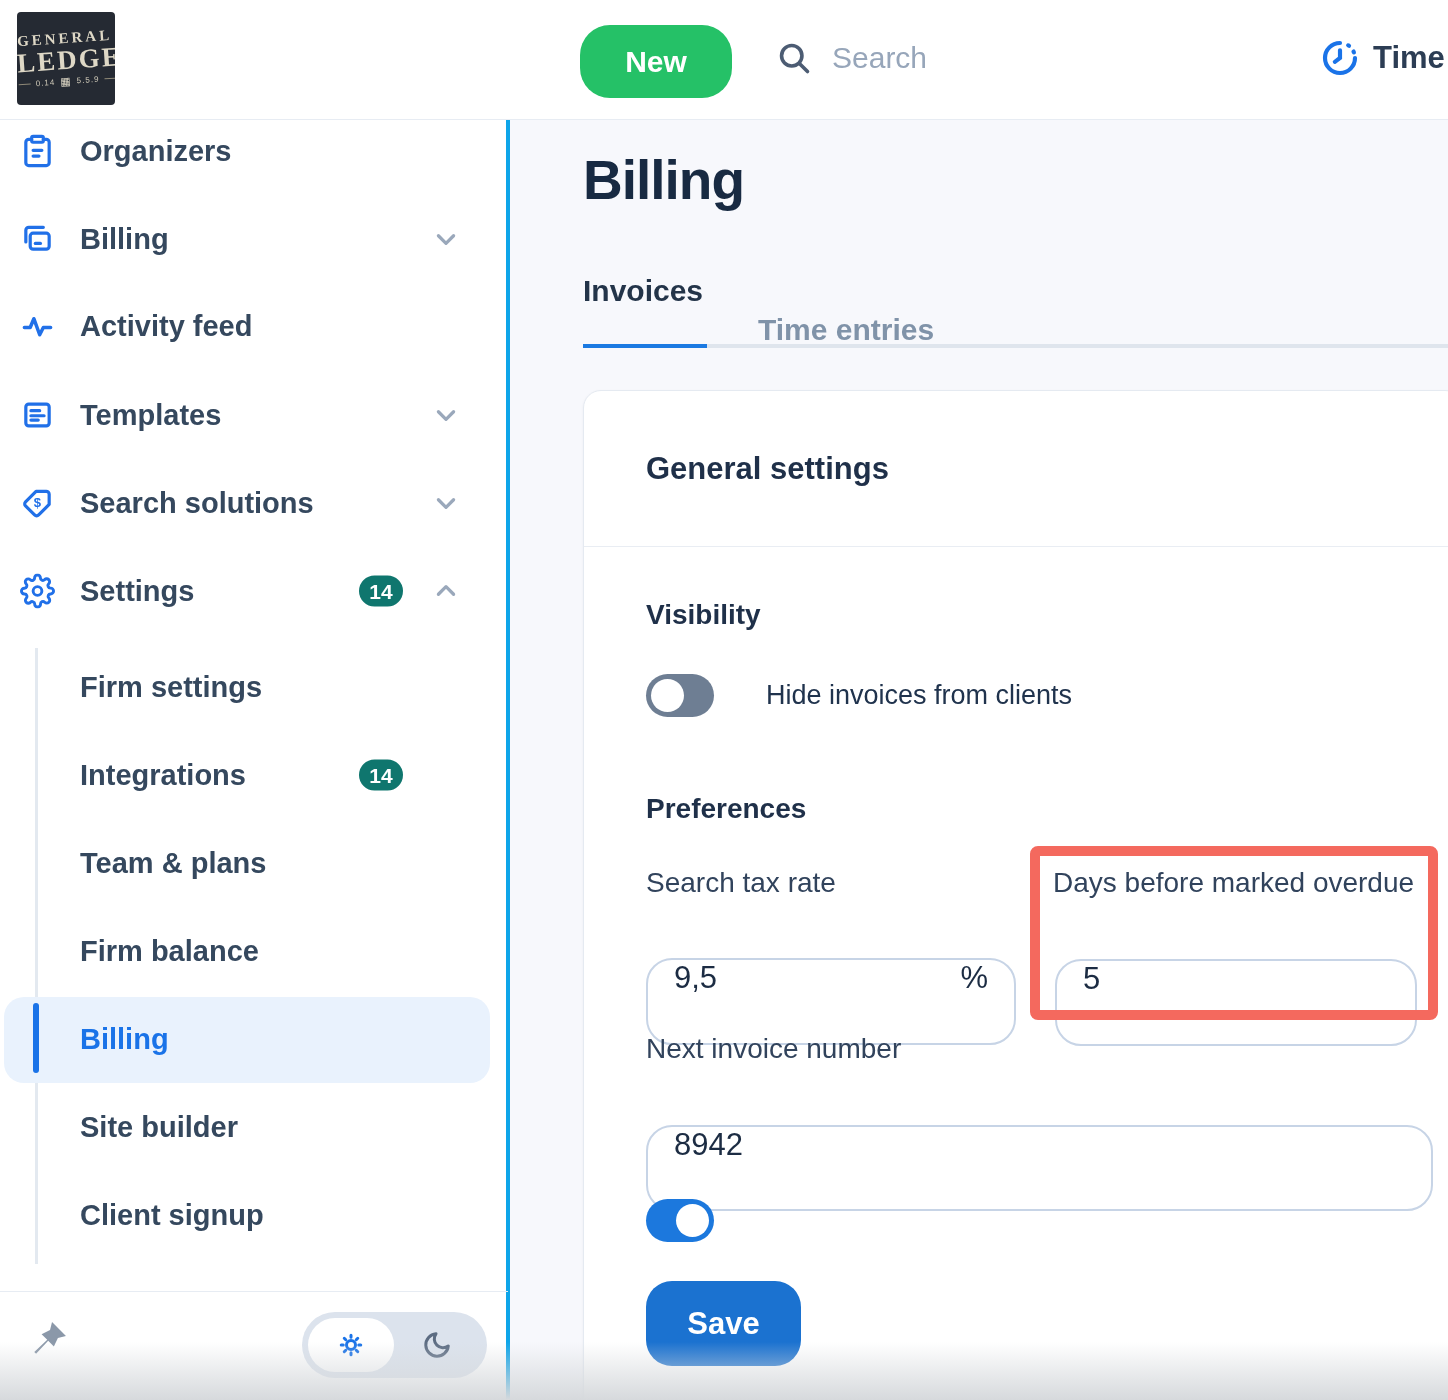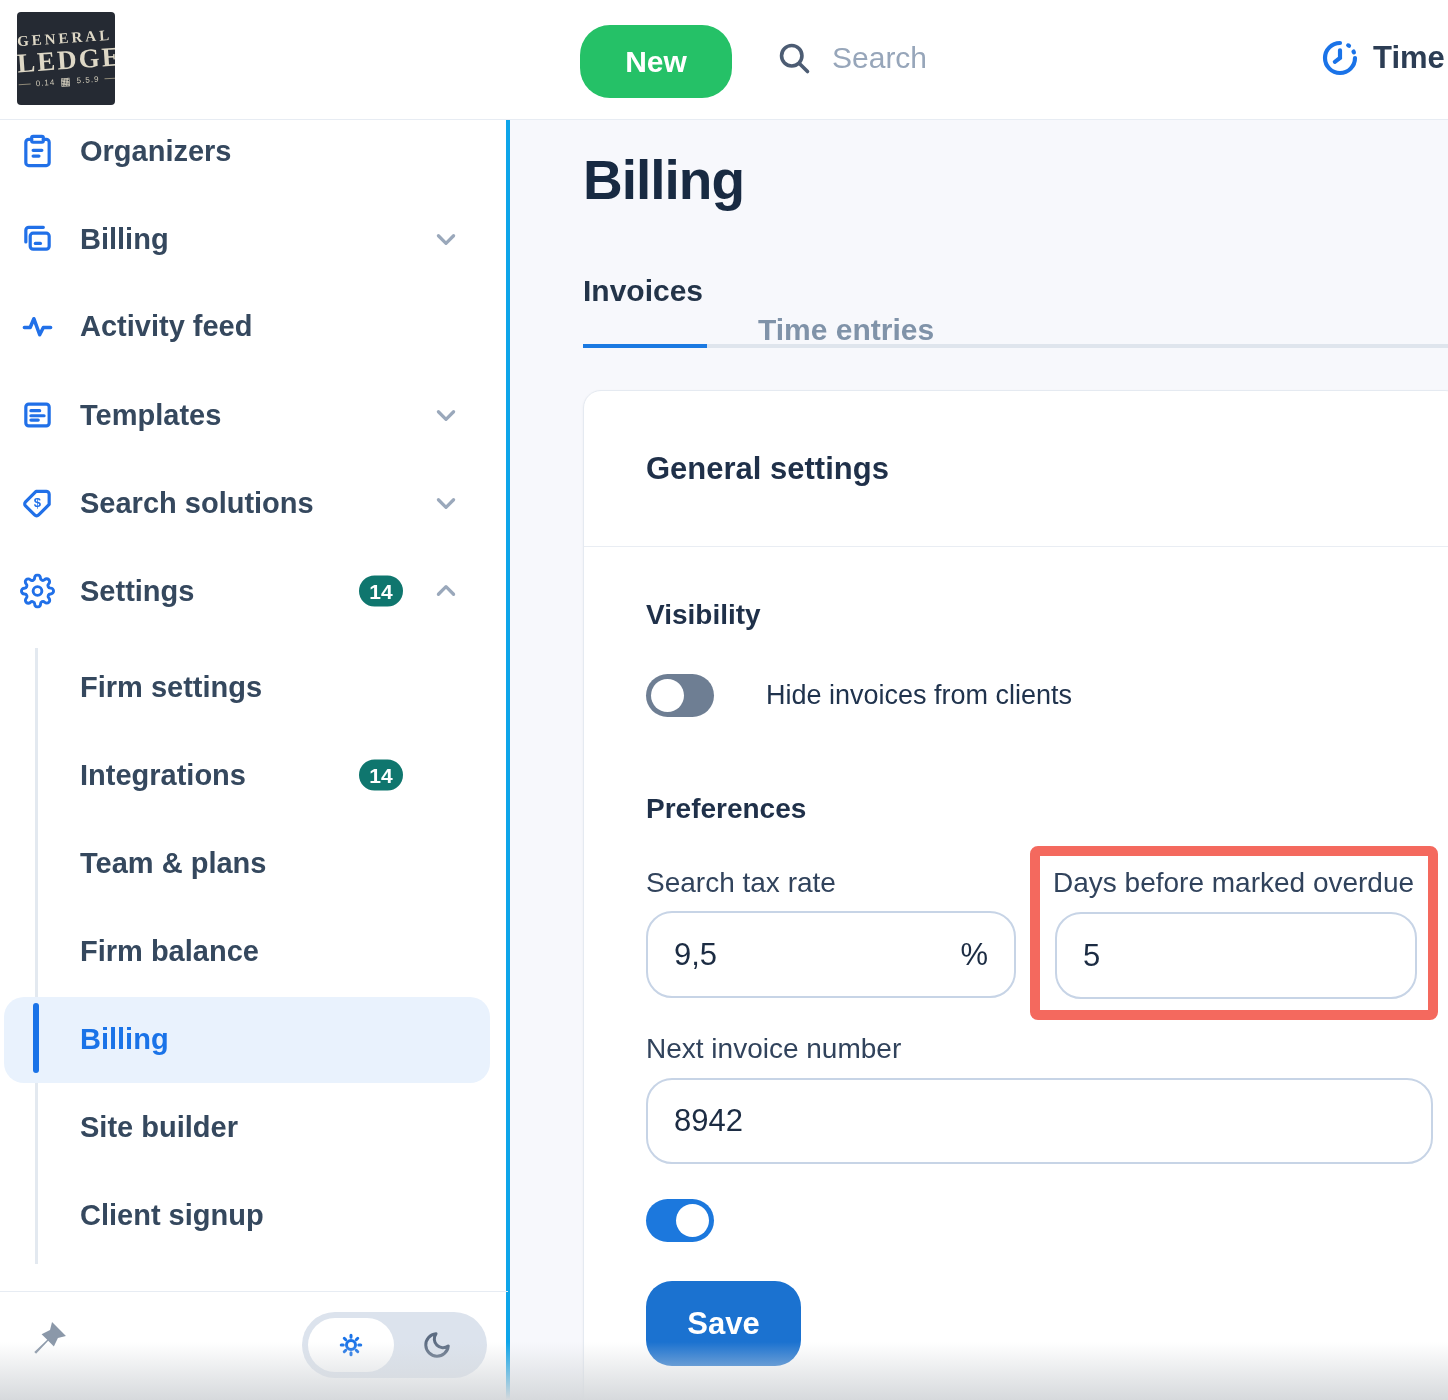--- a/index.html
+++ b/index.html
@@ -79,21 +79,21 @@
   .toggle-1 { left:62px; top:283px; }
   .toggle-2 { left:62px; top:808px; }
   .toggle-label { position:absolute; left:150px; font-size:27px; color:#20334d; white-space:nowrap;margin-left:32px; }
   .tl-1 { top:289px; } .tl-2 { top:814px; }
 
   .field-label { position:absolute; font-size:28px; color:#31435c; white-space:nowrap; }
   .fl-tax { left:62px; top:476px; }
   .fl-days { left:469px; top:476px; }
   .fl-invoice { left:62px; top:642px; }
   .input { position:absolute; height:87px; background:#fff; border:2px solid #c7d4e6; border-radius:26px;
-           display:flex; align-items:center; padding:12px 26px; cursor:text; }
+           display:flex; padding:0 26px; cursor:text;margin-top:47px; }
   .input-value { font-size:31px; color:#1c2c43; }
   .input-suffix { margin-left:auto; font-size:31px; color:#1c2c43; }
   .in-tax { left:62px; top:520px; width:370px; }
   .in-days { left:471px; top:521px; width:362px; }
   .in-invoice { left:62px; top:687px; width:787px; height:86px; }
 
   .annotation-box { position:absolute; left:446px; top:455px; width:408px; height:174px;
                     border:10px solid #f4695e; border-radius:8px; z-index:3; pointer-events:none; }
 
   .save-btn { position:absolute; left:62px; top:890px; width:155px; height:85px; border-radius:26px;

